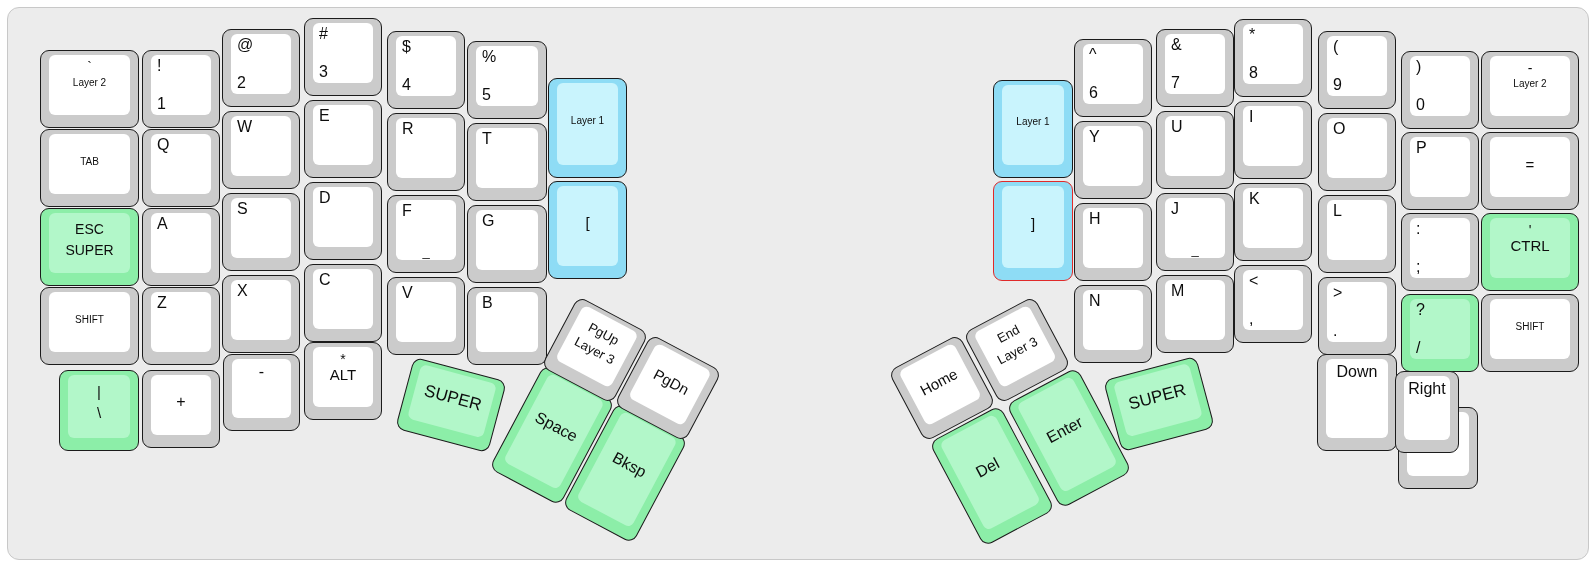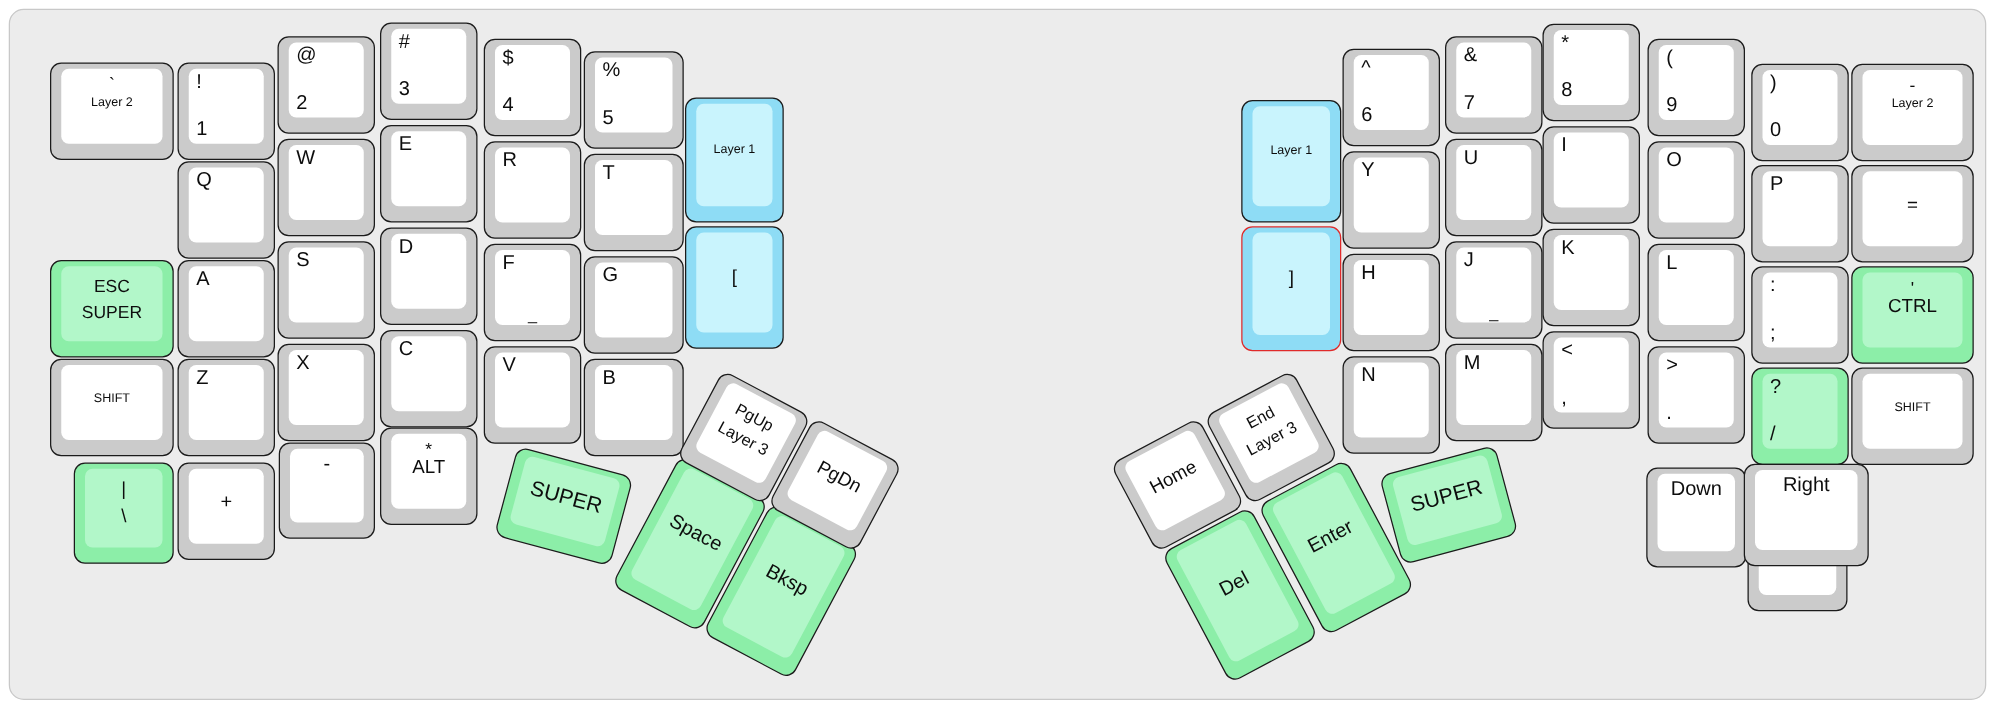--- a/index.html
+++ b/index.html
@@ -30,20 +30,25 @@
 <body>
 
 <div class="panel">
   <div class="board">
       <div class="key gray" style="left: 39px; top: 49px; width: 99px; height: 78px;">
         <div class="face">
           <span class="lbl tc">`</span>
           <span class="lbl c">Layer 2</span>
         </div>
       </div>
+      <div class="key gray" style="left: 39px; top: 128px; width: 99px; height: 78px;">
+        <div class="face">
+          <span class="lbl c">TAB</span>
+        </div>
+      </div>
       <div class="key green" style="left: 39px; top: 207px; width: 99px; height: 78px;">
         <div class="face">
           <span class="lbl c2" style="font-size: 14px;">ESC
 SUPER</span>
         </div>
       </div>
       <div class="key gray" style="left: 39px; top: 286px; width: 99px; height: 78px;">
         <div class="face">
           <span class="lbl c">SHIFT</span>
         </div>
@@ -347,31 +352,31 @@
         <div class="face">
           <span class="lbl tc">'</span>
           <span class="lbl c" style="font-size: 15px;">CTRL</span>
         </div>
       </div>
       <div class="key gray" style="left: 1480px; top: 293px; width: 98px; height: 78px;">
         <div class="face">
           <span class="lbl c">SHIFT</span>
         </div>
       </div>
-      <div class="key gray" style="left: 1316px; top: 373px; width: 80px; height: 80px;">
+      <div class="key gray" style="left: 1316px; top: 353px; width: 80px; height: 97px;">
         <div class="face">
           <span class="lbl tc" style="font-size: 16px;">Down</span>
         </div>
       </div>
       <div class="key gray" style="left: 1397px; top: 370px; width: 80px; height: 82px; margin-top: 36px;">
         <div class="face">
           <span class="lbl tc" style="font-size: 16px;">Up</span>
         </div>
       </div>
-      <div class="key gray" style="left: 1394px; top: 370px; width: 100px; height: 82px; padding-left: 22px;">
+      <div class="key gray" style="left: 1394px; top: 370px; width: 64px; height: 82px; padding-left: 22px;">
         <div class="face">
           <span class="lbl tc" style="font-size: 16px;">Right</span>
         </div>
       </div>
       <div class="key gray" style="left: 901px; top: 347px; width: 80px; height: 80px; transform: rotate(-28deg);">
         <div class="face">
           <span class="lbl c" style="font-size: 15px;">Home</span>
         </div>
       </div>
       <div class="key gray" style="left: 976px; top: 309px; width: 80px; height: 80px; transform: rotate(-28deg);">

